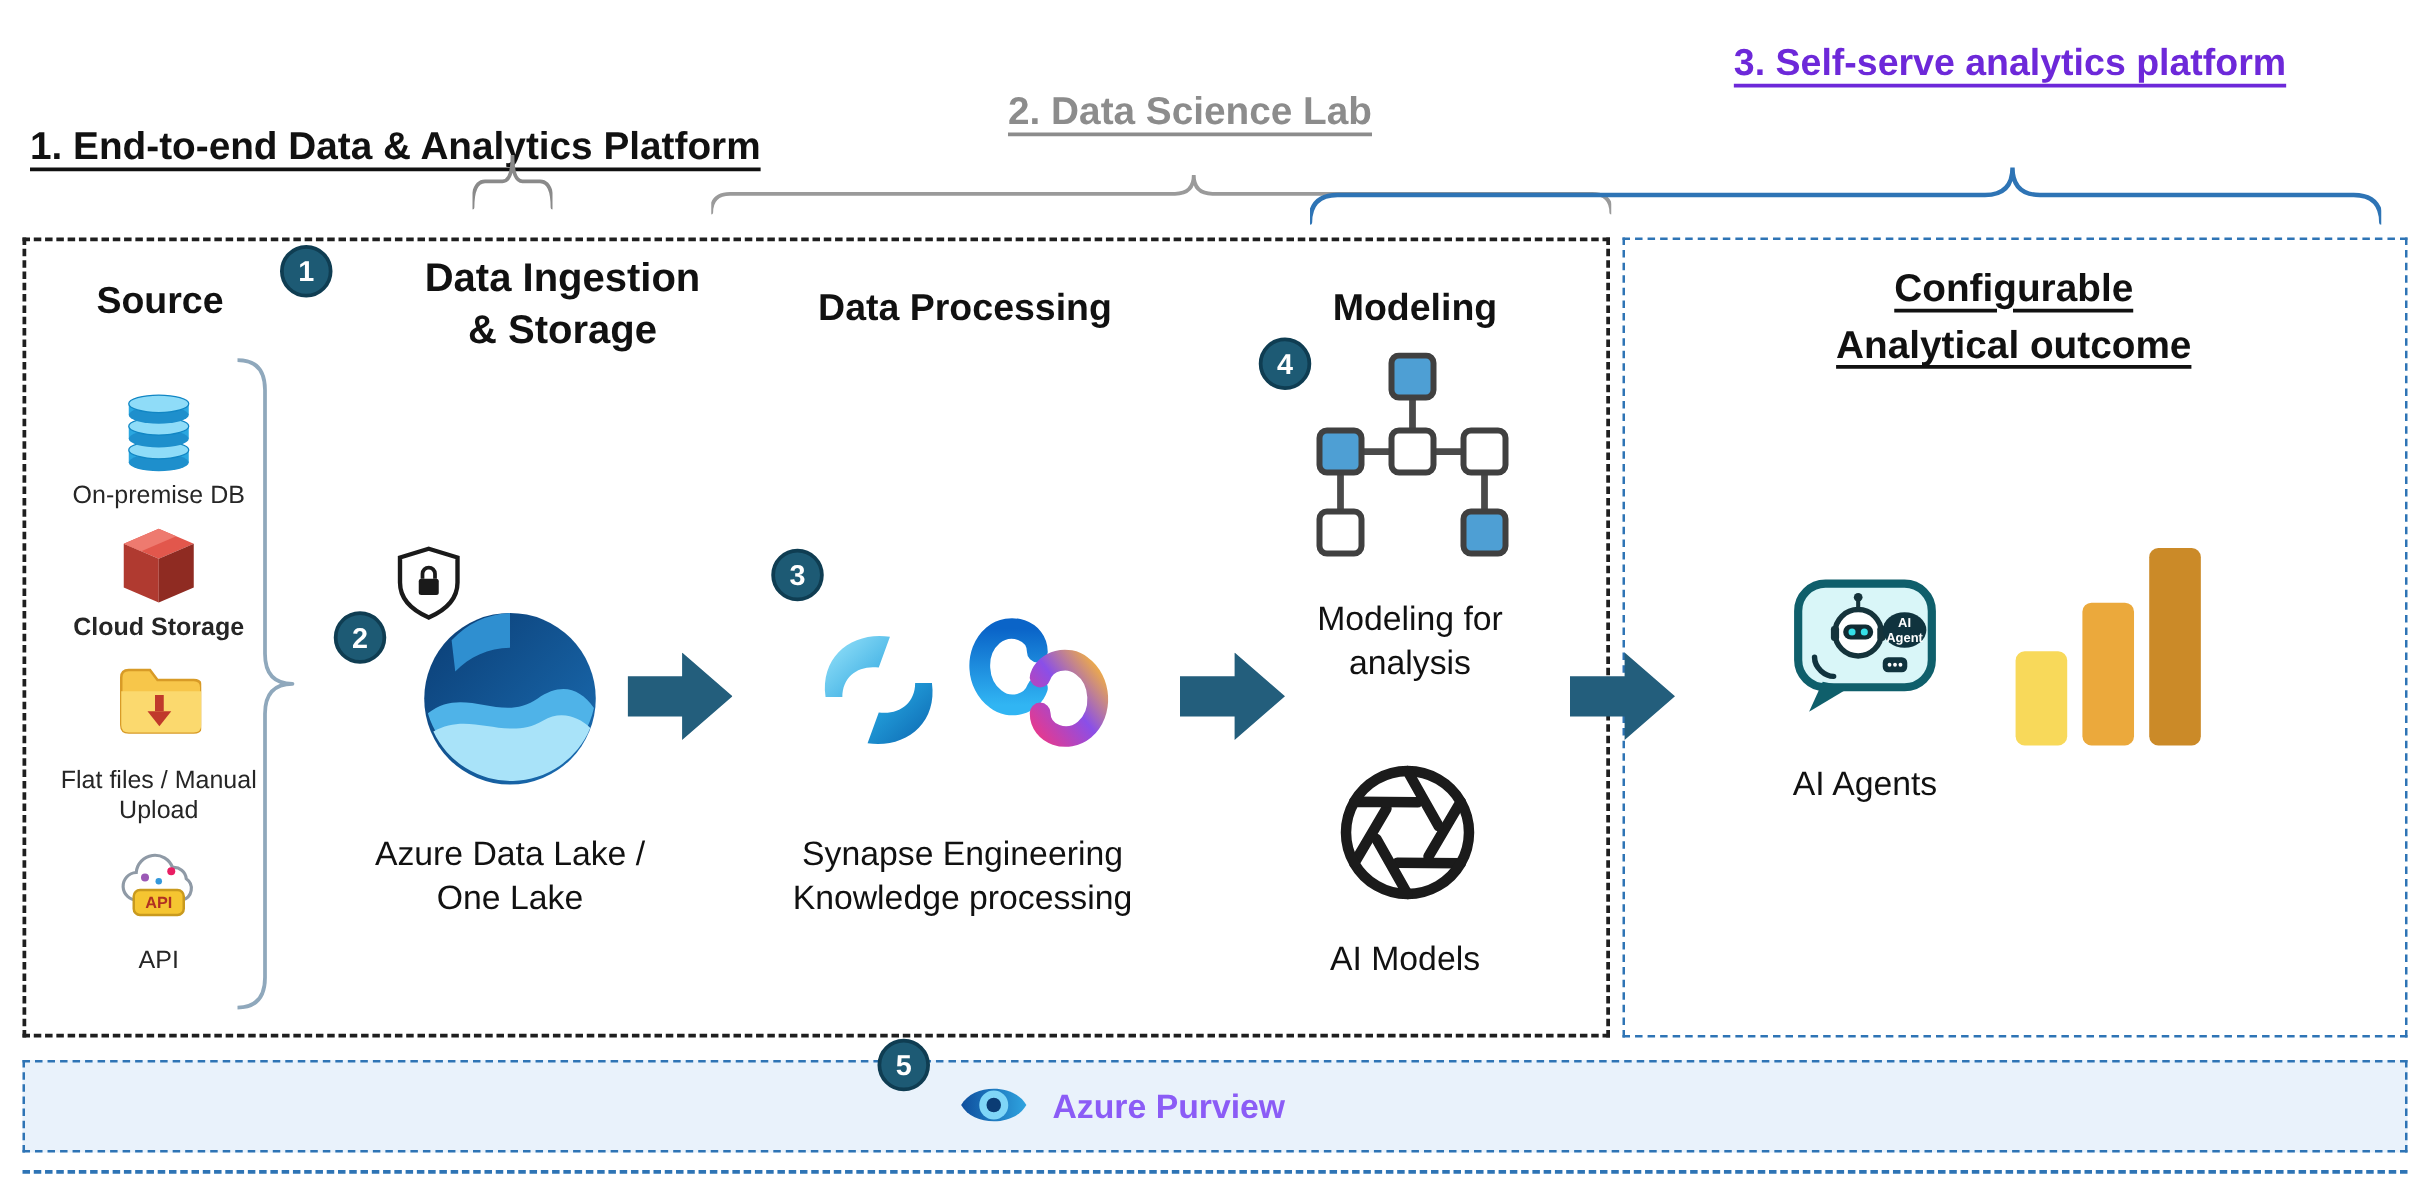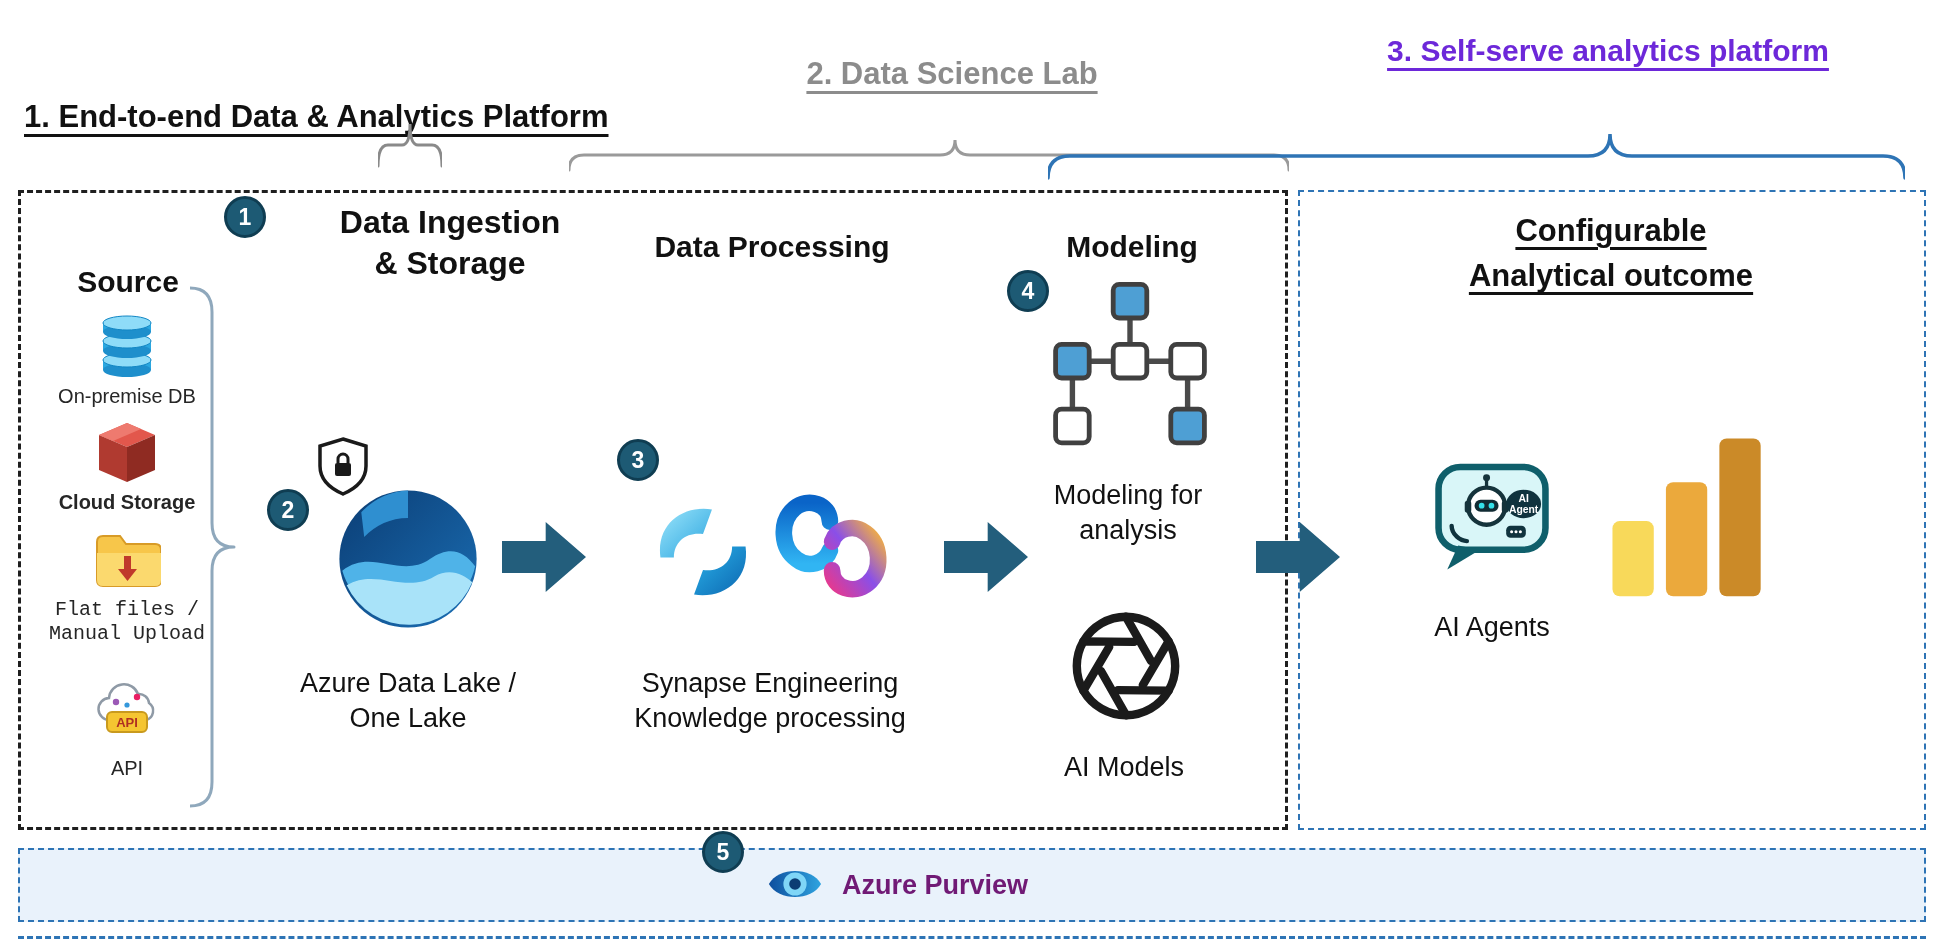--- a/index.html
+++ b/index.html
@@ -22,39 +22,39 @@
               clip-path:polygon(0 27%,52% 27%,52% 0,100% 50%,52% 100%,52% 73%,0 73%);}
   .icon{position:absolute;z-index:3;}
   svg text{font-family:"Liberation Sans", sans-serif;}
 </style>
 </head>
 <body>
 
 <div class="canvas">
 
   <div class="hdr" style="left:24px;top:99px;font-size:31px;color:#111111;">1. End-to-end Data &amp; Analytics Platform</div>
-  <div class="hdr cx" style="left:952px;top:56px;font-size:31px;color:#8C8C8C;">2. Data Science Lab</div>
+  <div class="hdr cx" style="left:952px;top:71px;font-size:31px;color:#8C8C8C;">2. Data Science Lab</div>
   <div class="hdr cx" style="left:1608px;top:34px;font-size:30px;color:#6d28d9;">3. Self-serve analytics platform</div>
 
   <svg class="icon" style="left:378px;top:124px;" width="64" height="44" viewBox="0 0 64 44">
     <path d="M0,42 Q0,21 10,21 L24,21 Q32,21 32,0 Q32,21 40,21 L54,21 Q64,21 64,42" fill="none" stroke="#8a8a8a" stroke-width="3" stroke-linecap="round" stroke-linejoin="round"></path>
   </svg>
   <svg class="icon" style="left:569px;top:140px;" width="720" height="32" viewBox="0 0 720 32">
     <path d="M0,30 Q0,15 15,15 L371,15 Q386,15 386,0 Q386,15 401,15 L705,15 Q720,15 720,30" fill="none" stroke="#9a9a9a" stroke-width="3" stroke-linecap="round" stroke-linejoin="round"></path>
   </svg>
   <svg class="icon" style="left:1048px;top:134px;" width="857" height="46" viewBox="0 0 857 46">
     <path d="M0,44 Q0,22 22,22 L540,22 Q562,22 562,0 Q562,22 584,22 L835,22 Q857,22 857,44" fill="none" stroke="#2E74B5" stroke-width="3.5" stroke-linecap="round" stroke-linejoin="round"></path>
   </svg>
 
   <div class="box" style="left:18px;top:190px;width:1270px;height:640px;border:3px dashed #1F1F1F;"></div>
   <div class="box" style="left:1298px;top:190px;width:628px;height:640px;border:2px dashed #2E74B5;"></div>
   <div class="box" style="left:18px;top:848px;width:1908px;height:74px;background:#E9F2FB;border:2px dashed #2E74B5;"></div>
   <div class="box" style="left:18px;top:936px;width:1908px;height:0;border-top:3px dashed #2E74B5;"></div>
 
-  <div class="col-title" style="left:128px;top:220px;margin-top:41px;">Source</div>
+  <div class="col-title" style="left:128px;top:220px;">Source</div>
 
   <div class="step-badge" style="left:224px;top:196px;">1</div>
   <div class="col-title" style="left:414px;top:202px;font-size:32px;margin-left:36px;">
     <div>Data Ingestion</div>
     <div>&amp; Storage</div>
   </div>
 
   <div class="col-title" style="left:772px;top:226px;">Data Processing</div>
 
   <div class="col-title" style="left:1132px;top:226px;">Modeling</div>
@@ -88,21 +88,21 @@
   <div class="src-label" style="left:127px;top:490px;font-weight:bold;">Cloud Storage</div>
 
   <svg class="icon" style="left:93px;top:528px;" width="68" height="62" viewBox="0 0 68 62">
     <path d="M4,14 q0,-6 6,-6 h17 l6,8 h29 q6,0 6,6 v30 q0,6 -6,6 h-52 q-6,0 -6,-6 z" fill="#F7C64A" stroke="#D89B27" stroke-width="2"></path>
     <path d="M4,25 h64 v27 q0,6 -6,6 h-52 q-6,0 -6,-6 z" fill="#FBD96E"></path>
     <g fill="#C0392B">
       <rect x="31" y="28" width="7" height="13"></rect>
       <polygon points="25,41 44,41 34.5,53"></polygon>
     </g>
   </svg>
-  <div class="src-label" style="left:127px;top:598px;font-family:Liberation Mono, monospace;">Flat files / Manual Upload</div>
+  <div class="src-label" style="left:127px;top:612px;">Flat files / Manual Upload</div>
 
   <svg class="icon" style="left:94px;top:672px;" width="66" height="76" viewBox="0 0 66 76">
     <path d="M16,48 a11,11 0 0 1 -1,-22 a15,15 0 0 1 29,-4 a10,10 0 0 1 11,9 a9.5,9.5 0 0 1 -3,17 z" fill="#ffffff" stroke="#8f9aa6" stroke-width="2.5"></path>
     <circle cx="22" cy="30" r="3.2" fill="#9B59B6"></circle>
     <circle cx="43" cy="25" r="3.2" fill="#E91E63"></circle>
     <circle cx="33" cy="33" r="2.6" fill="#3498DB"></circle>
     <rect x="13" y="40" width="40" height="20" rx="5" fill="#F5C531" stroke="#C99A1E" stroke-width="2"></rect>
     <text x="33" y="54.5" text-anchor="middle" font-size="13" font-weight="bold" fill="#B03022">API</text>
   </svg>
   <div class="src-label" style="left:127px;top:756px;">API</div>
@@ -252,15 +252,15 @@
     <defs>
       <linearGradient id="pvg" x1="0" y1="0" x2="1" y2="0">
         <stop offset="0" stop-color="#0E4F9E"></stop>
           <stop offset="1" stop-color="#2FA4E0"></stop>
       </linearGradient>
     </defs>
     <path d="M3,28 C13,10 47,10 57,28 C47,46 13,46 3,28 Z" fill="url(#pvg)"></path>
     <circle cx="30" cy="28" r="12" fill="#7FD6F7"></circle>
     <circle cx="30" cy="28" r="6" fill="#0B3C74"></circle>
   </svg>
-  <div style="position:absolute;left:842px;top:870px;font-size:27px;font-weight:bold;color:#701a75;z-index:5;">Azure Purview</div>
+  <div style="position:absolute;left:842px;top:870px;font-size:27px;font-weight:bold;color:#8b5cf6;z-index:5;">Azure Purview</div>
 
 </div>
 
 </body></html>

